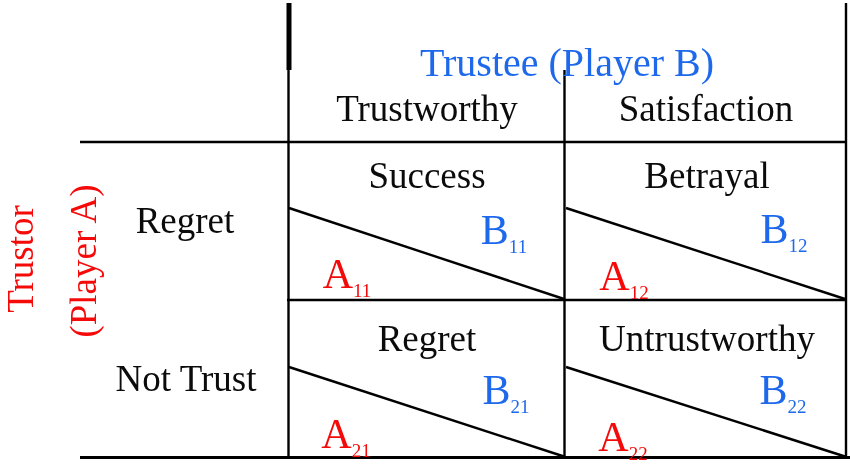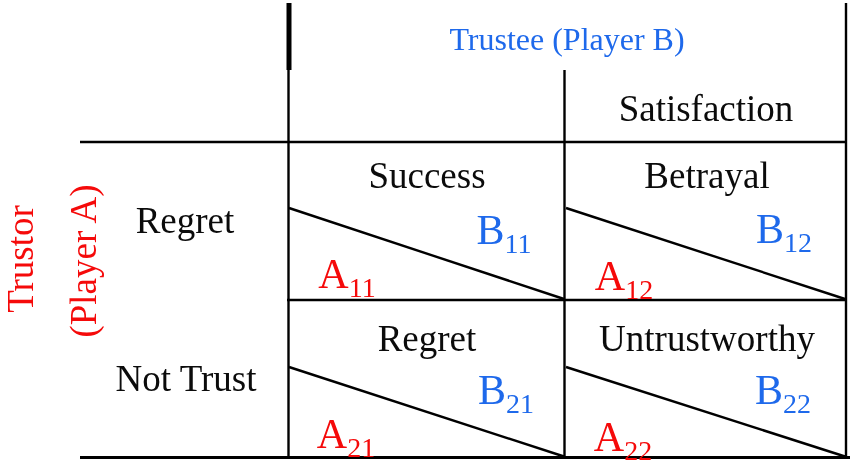--- a/index.html
+++ b/index.html
@@ -22,32 +22,32 @@
     color:#0b0b0b;
     line-height:1;
   }
   .vtext{
     position:absolute;
     transform:translate(-50%,-50%) rotate(-90deg);
     white-space:nowrap;
     font-size:37px;
     line-height:1;
   }
-  .big{font-size:32px;}
+  .big{font-size:40px;margin-top:24px;}
   .blue{color:var(--player_b_blue,#1e69eb);}
   .red{color:var(--player_a_red,#f50a0a);}
   .pay{
     position:absolute;
     transform:translate(-50%,-50%);
     white-space:nowrap;
     line-height:1;
   }
   .pay .letter{font-size:42px;}
   .pay .sub{
-    font-size:28px;
+    font-size:19px;
     display:inline-block;
     transform:translateY(9px);
   }
 </style>
 </head>
 <body>
 
 <div id="figure">
 
   <svg id="gridsvg" width="850" height="465" viewBox="0 0 850 465">
@@ -62,20 +62,21 @@
     <line class="gl-bottom" x1="80" y1="457.5" x2="850" y2="457.5"></line>
 
     <line class="gl" x1="289" y1="208" x2="564" y2="299"></line>
     <line class="gl" x1="566" y1="208" x2="845" y2="299"></line>
     <line class="gl" x1="289" y1="367" x2="564" y2="456.5"></line>
     <line class="gl" x1="566" y1="367" x2="845" y2="456.5"></line>
   </svg>
 
   <div class="ctext big blue" style="left:567px;top:39px">Trustee (Player B)</div>
 
+  <div class="ctext" style="left:427px;top:108px">Trustworthy</div>
   <div class="ctext" style="left:706px;top:108px">Satisfaction</div>
 
   <div class="vtext red" style="left:20px;top:259px">Trustor</div>
   <div class="vtext red" style="left:83px;top:261px">(Player A)</div>
 
   <div class="ctext" style="left:185px;top:220px">Regret</div>
   <div class="ctext" style="left:427px;top:175px">Success</div>
 
   <div class="ctext" style="left:186px;top:378px">Not Trust</div>
   <div class="pay blue" style="left:504px;top:230px"><span class="letter">B</span><span class="sub">11</span></div>

